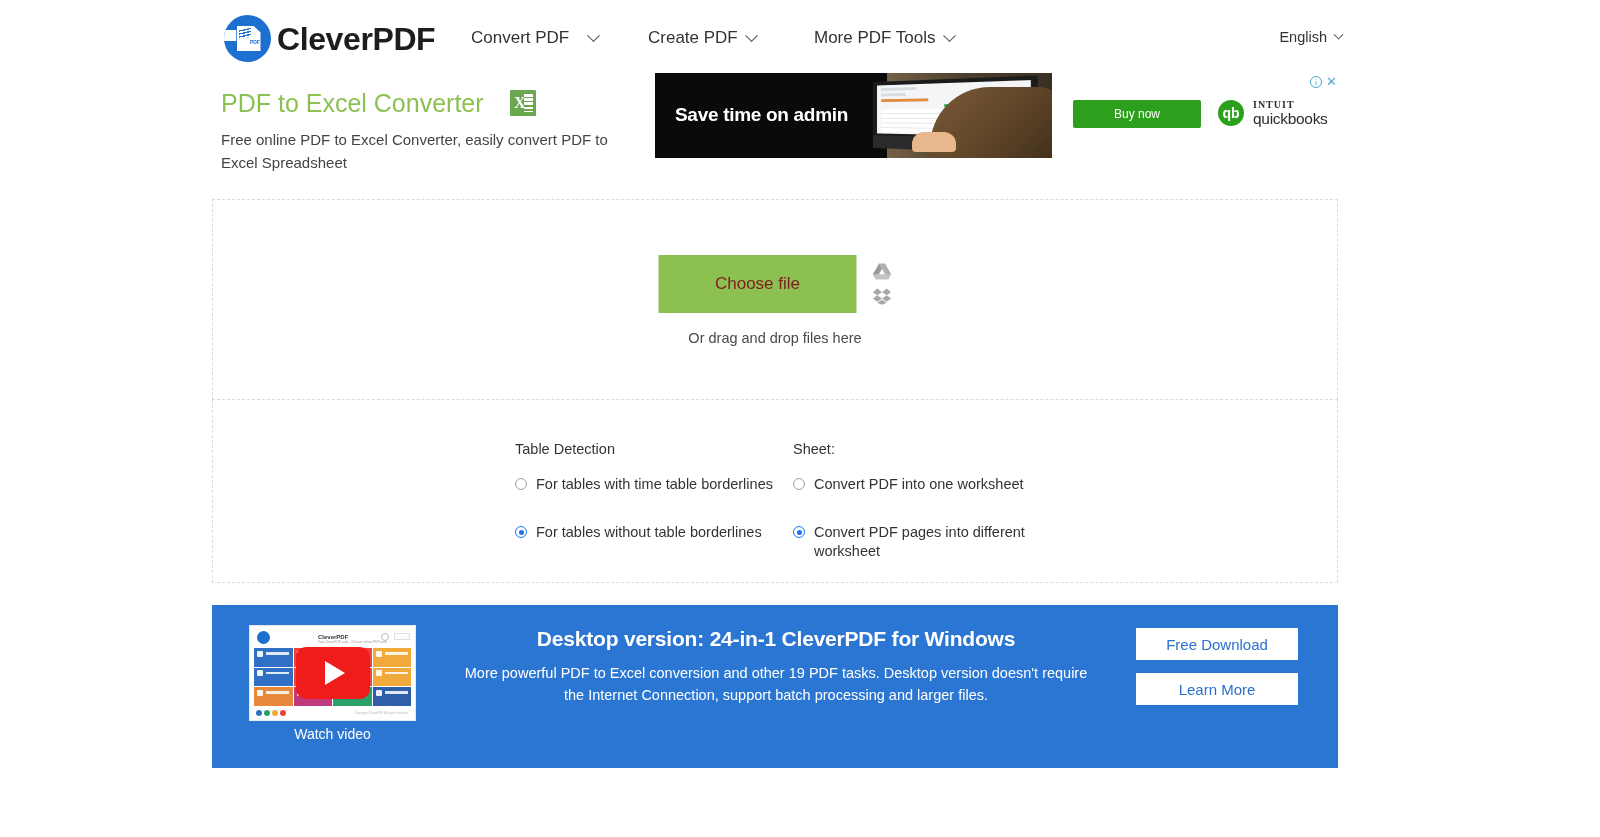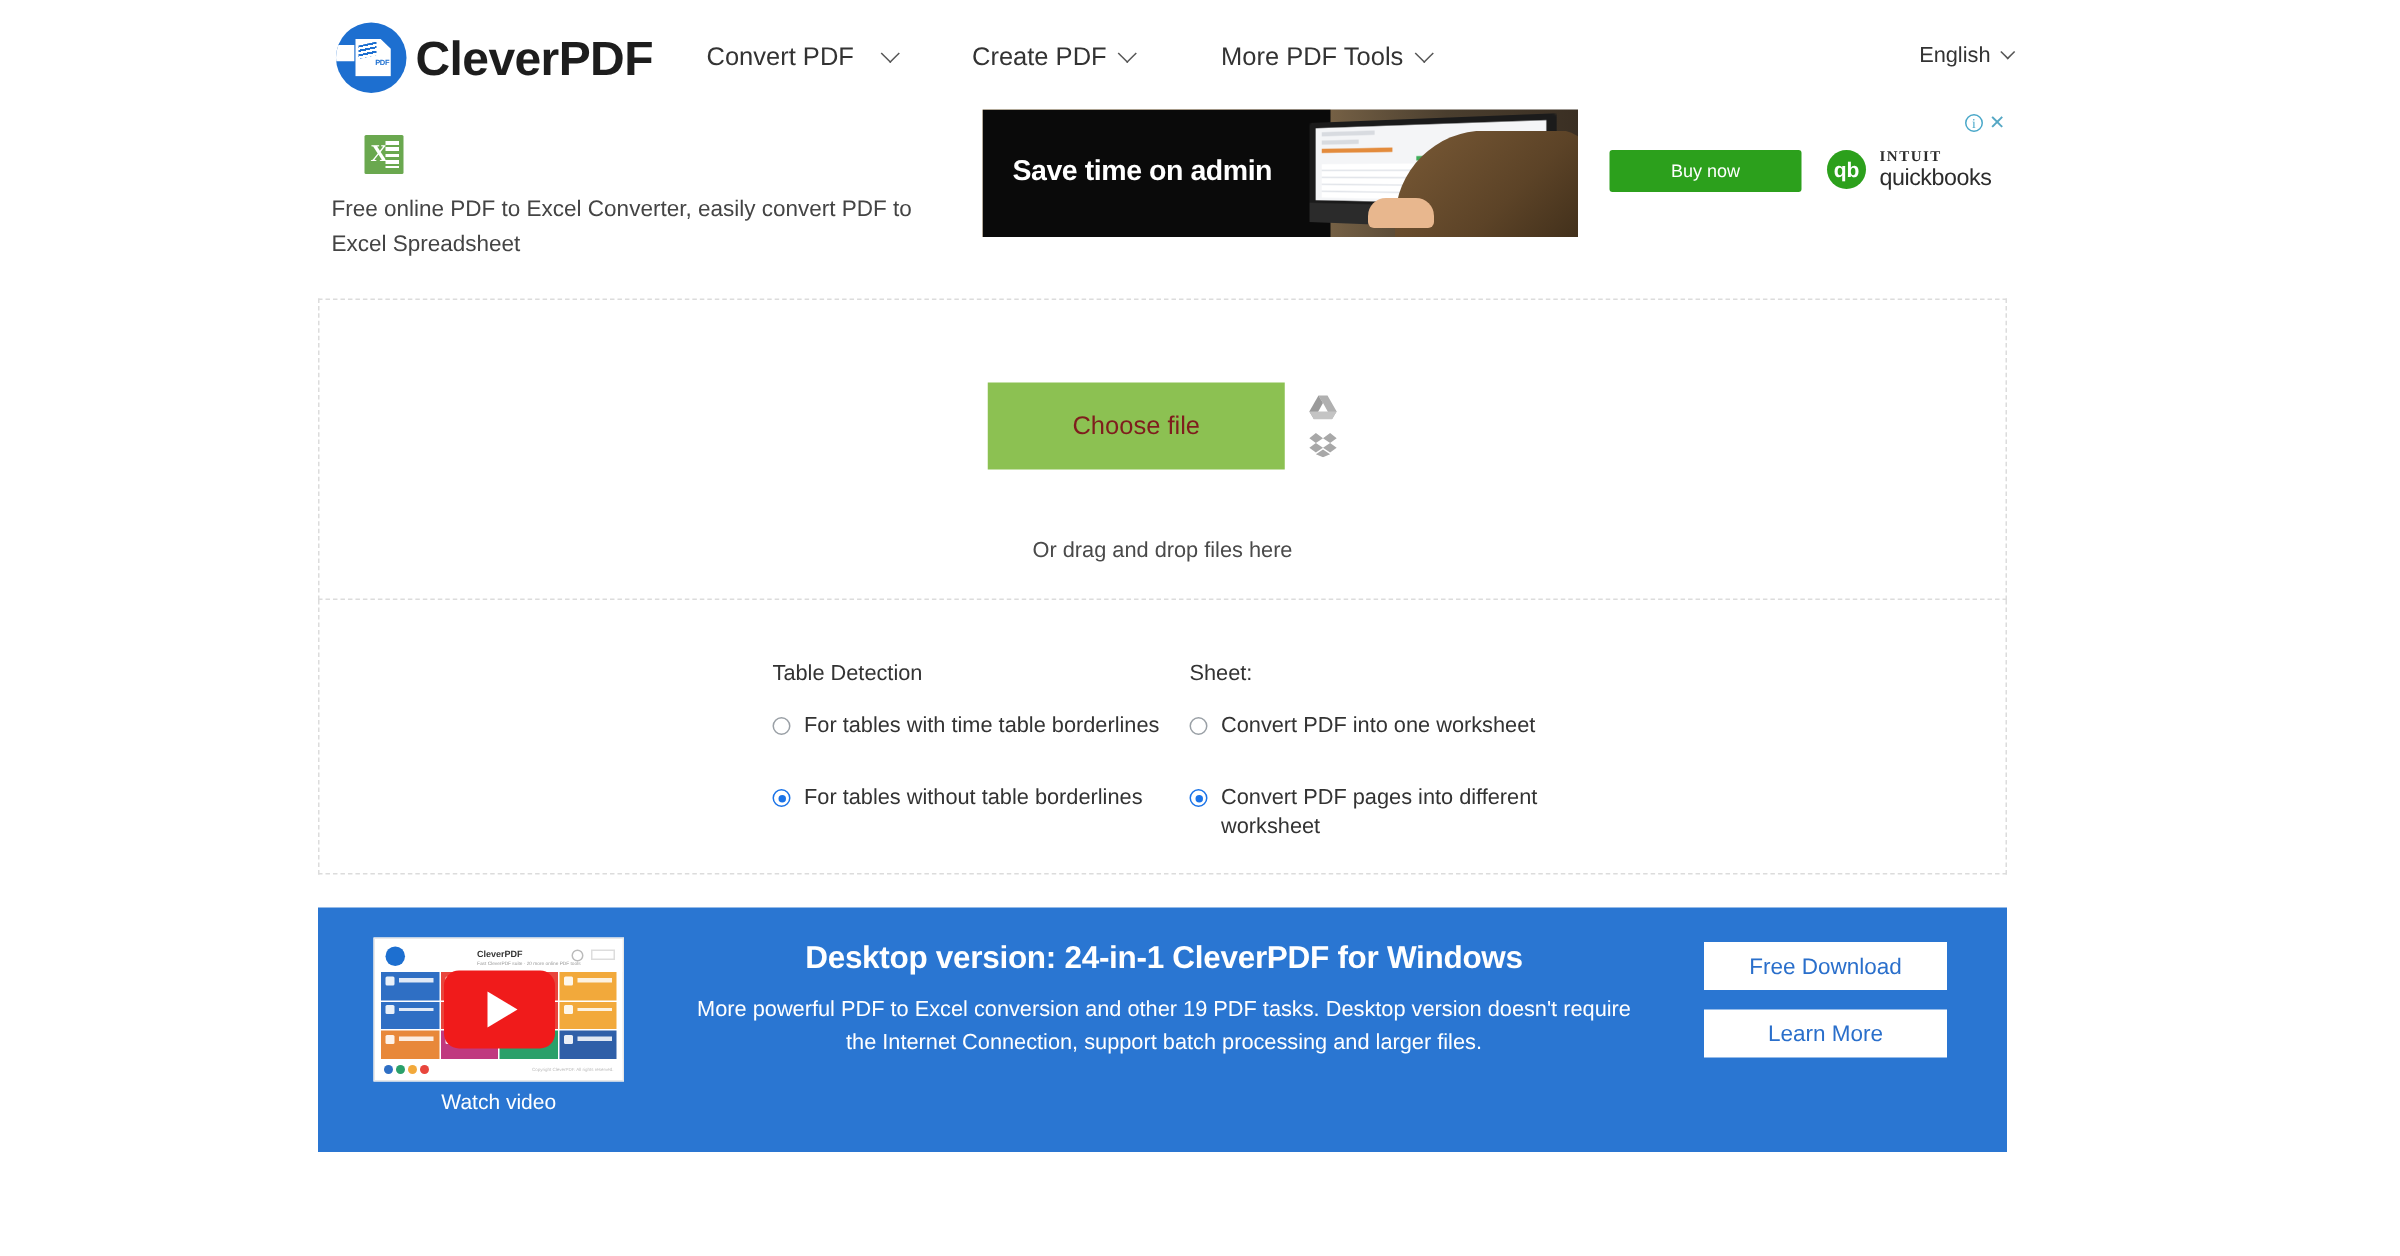--- a/index.html
+++ b/index.html
@@ -193,21 +193,21 @@
   .choose-btn {
     width: 198px; height: 58px; background: #8cc152;
     display: flex; align-items: center; justify-content: center;
     color: #7f1d1d; font-size: 17px; cursor: pointer; border: none;
     font-family: "Liberation Sans", sans-serif;
   }
   .cloud-icons { display: flex; flex-direction: column; gap: 8px; }
   .gdrive-icon, .dropbox-icon { width: 19px; height: 17px; cursor: pointer; }
   .drag-text {
     position: absolute; left: 50%; top: 130px; transform: translateX(-50%);
-    font-size: 14.5px; color: #4a4a4a; white-space: nowrap; margin-top: 29px;
+    font-size: 14.5px; color: #4a4a4a; white-space: nowrap;
   }
 
   
   .options-box {
     position: absolute; left: 212px; top: 400px; width: 1126px; height: 183px;
     border: 1px dashed #dcdcdc; border-top: none; background: #fff;
   }
   .opt-col { position: absolute; top: 41px; }
   .opt-col.left { left: 302px; width: 270px; }
   .opt-col.right { left: 580px; width: 260px; }
@@ -343,20 +343,21 @@
       </div>
     </div>
 
     <div class="lang">
       <span>English</span>
       <span class="chev"></span>
     </div>
   </div>
 
   <div class="title-block">
+    <span class="page-title">PDF to Excel Converter</span>
     <span class="excel-icon">
       <span class="x">X</span><span class="grid"></span>
     </span>
     <div class="subtitle">Free online PDF to Excel Converter, easily convert PDF to Excel Spreadsheet</div>
   </div>
 
   <div class="ad">
     <div class="ad-img">
       <div class="dark"></div>
       <div class="laptop">

